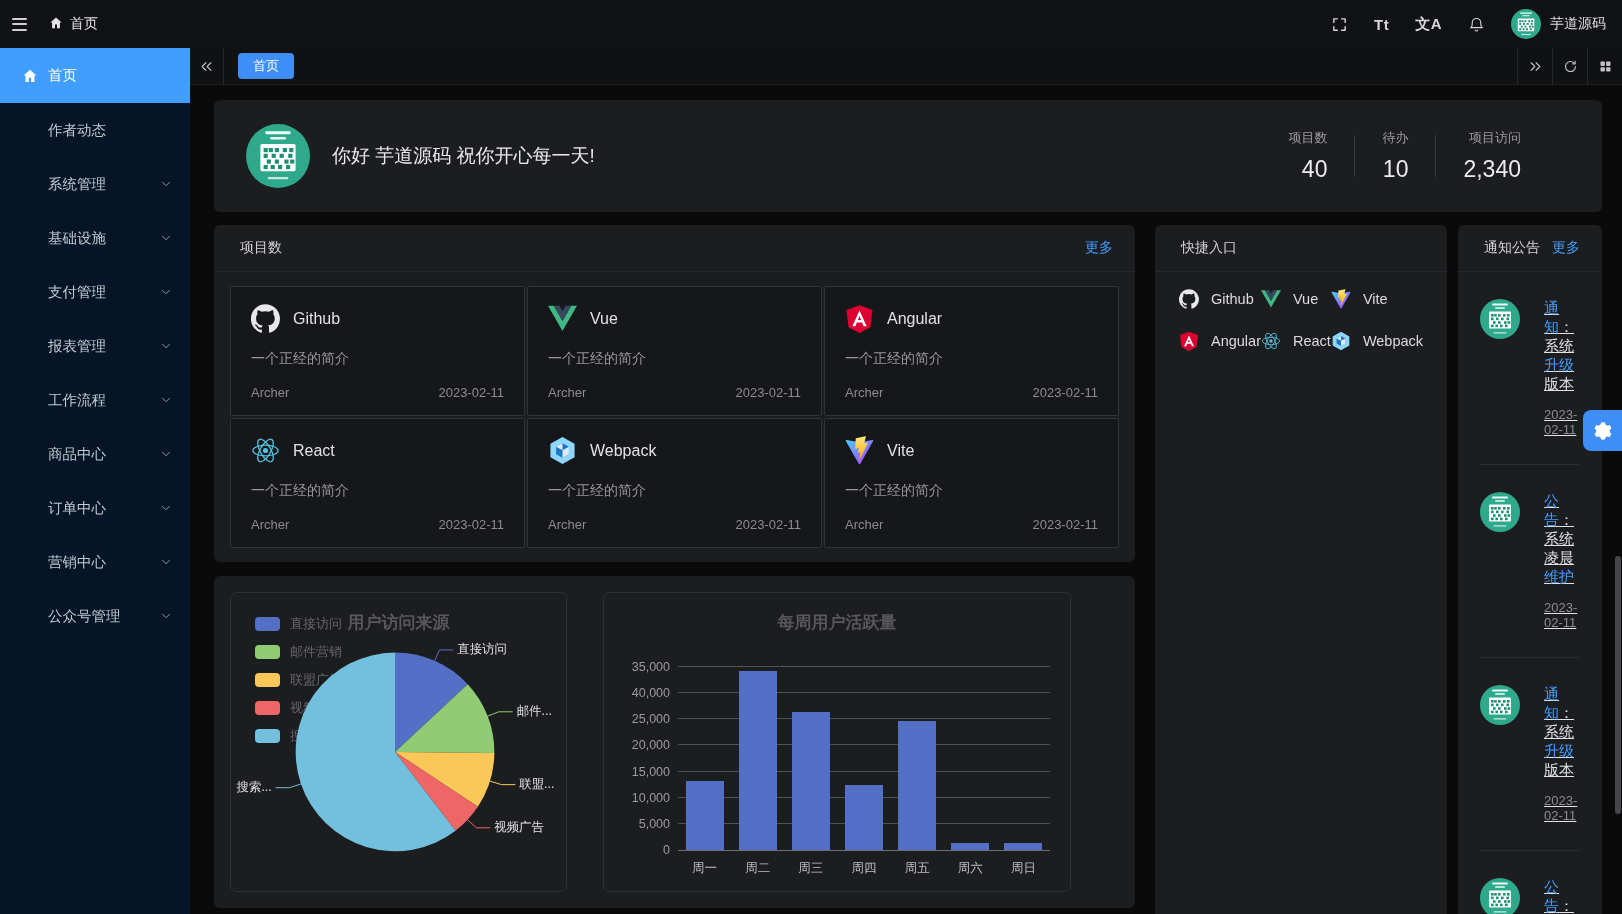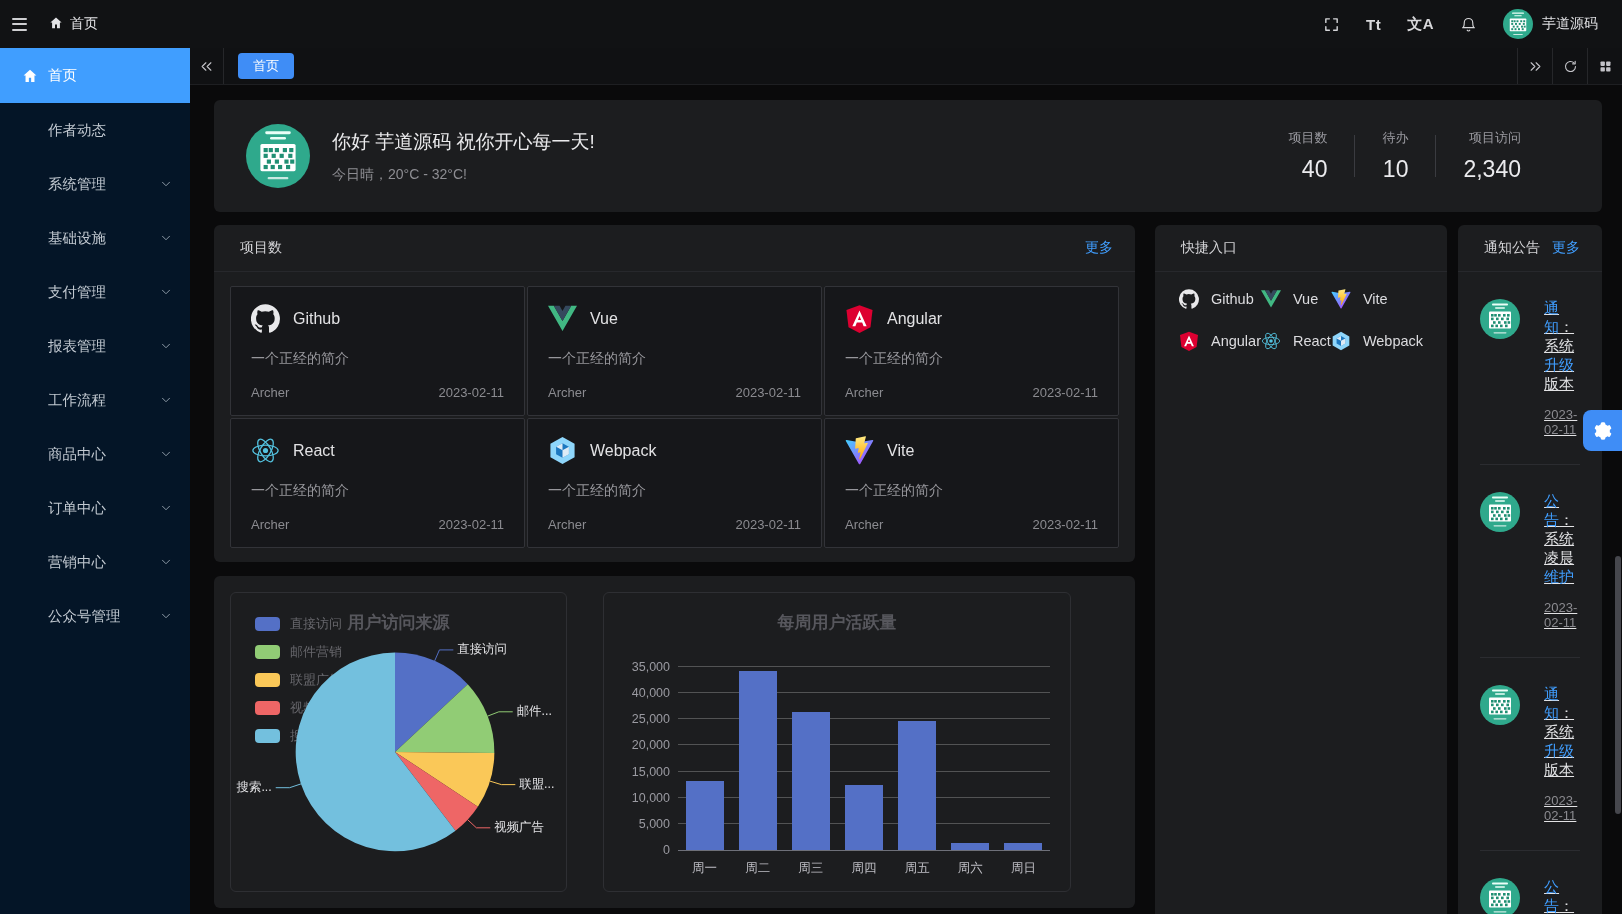--- a/index.html
+++ b/index.html
@@ -13,21 +13,21 @@
   .logo-area svg { width:34px; height:34px; display:block; }
   .app-title { font-size:16.5px; font-weight:bold; color:#f2f2f4; white-space:nowrap; }
   .icon-btn { background:none; border:none; color:#d5d5d8; cursor:pointer; display:flex; align-items:center; justify-content:center; padding:0; }
   .icon-btn svg { width:17px; height:17px; }
   .hamburger { margin-left:12px; }
   .hamburger .bars { display:flex; flex-direction:column; gap:3.5px; }
   .hamburger .bars i { display:block; width:15px; height:2px; background:#cfcfd2; border-radius:1px; }
   .breadcrumb { display:flex; align-items:center; gap:7px; margin-left:22px; font-size:14px; color:#e3e3e6; }
   .breadcrumb svg { width:14px; height:14px; }
   .topbar-spacer { flex:1; }
-  .topbar-right { display:flex; align-items:center; gap:26px; padding-right:24px; }
+  .topbar-right { display:flex; align-items:center; gap:26px; padding-right:16px; }
   .glyph-btn { font-size:15px; font-weight:bold; color:#d8d8db; background:none; border:none; cursor:pointer; letter-spacing:.5px; }
   .user-chip { display:flex; align-items:center; gap:9px; cursor:pointer; }
   .user-chip .avatar svg { width:30px; height:30px; display:block; }
   .user-name { font-size:14px; color:#e0e0e3; }
 
   
   .main { display:flex; height:866px; }
   .sidebar { width:190px; flex:none; background:#041527; }
   .side-item { height:54px; display:flex; align-items:center; font-size:14.5px; color:#c2c9d1; cursor:pointer; padding-left:48px; position:relative; }
   .side-item.active { height:55px; background:#409eff; color:#ffffff; padding-left:22px; gap:10px; }
@@ -334,21 +334,20 @@
                 <rect x="27.6" y="22.2" width="2.6" height="2.6" fill="#1f8f73"></rect>
                 <rect x="11" y="25.6" width="2.6" height="2.6" fill="#1f8f73"></rect>
                 <rect x="15.4" y="25.6" width="2.6" height="2.6" fill="#1f8f73"></rect>
                 <rect x="20" y="25.6" width="2.6" height="2.6" fill="#1f8f73"></rect>
                 <rect x="25" y="25.6" width="2.6" height="2.6" fill="#1f8f73"></rect>
                 <rect x="13.5" y="33.2" width="13" height="1.3" rx=".65" fill="#ffffff" opacity=".75"></rect>
               </svg>
             </span>
           <div class="greet-text">
             <div class="greet-title">你好 芋道源码 祝你开心每一天!</div>
-            <div class="greet-sub">今日晴，20°C - 32°C!</div>
           </div>
           <div class="stats">
             <div class="stat">
               <div class="stat-label">项目数</div>
               <div class="stat-value">40</div>
             </div>
             <div class="stat-divider"></div>
             <div class="stat">
               <div class="stat-label">待办</div>
               <div class="stat-value">10</div>

